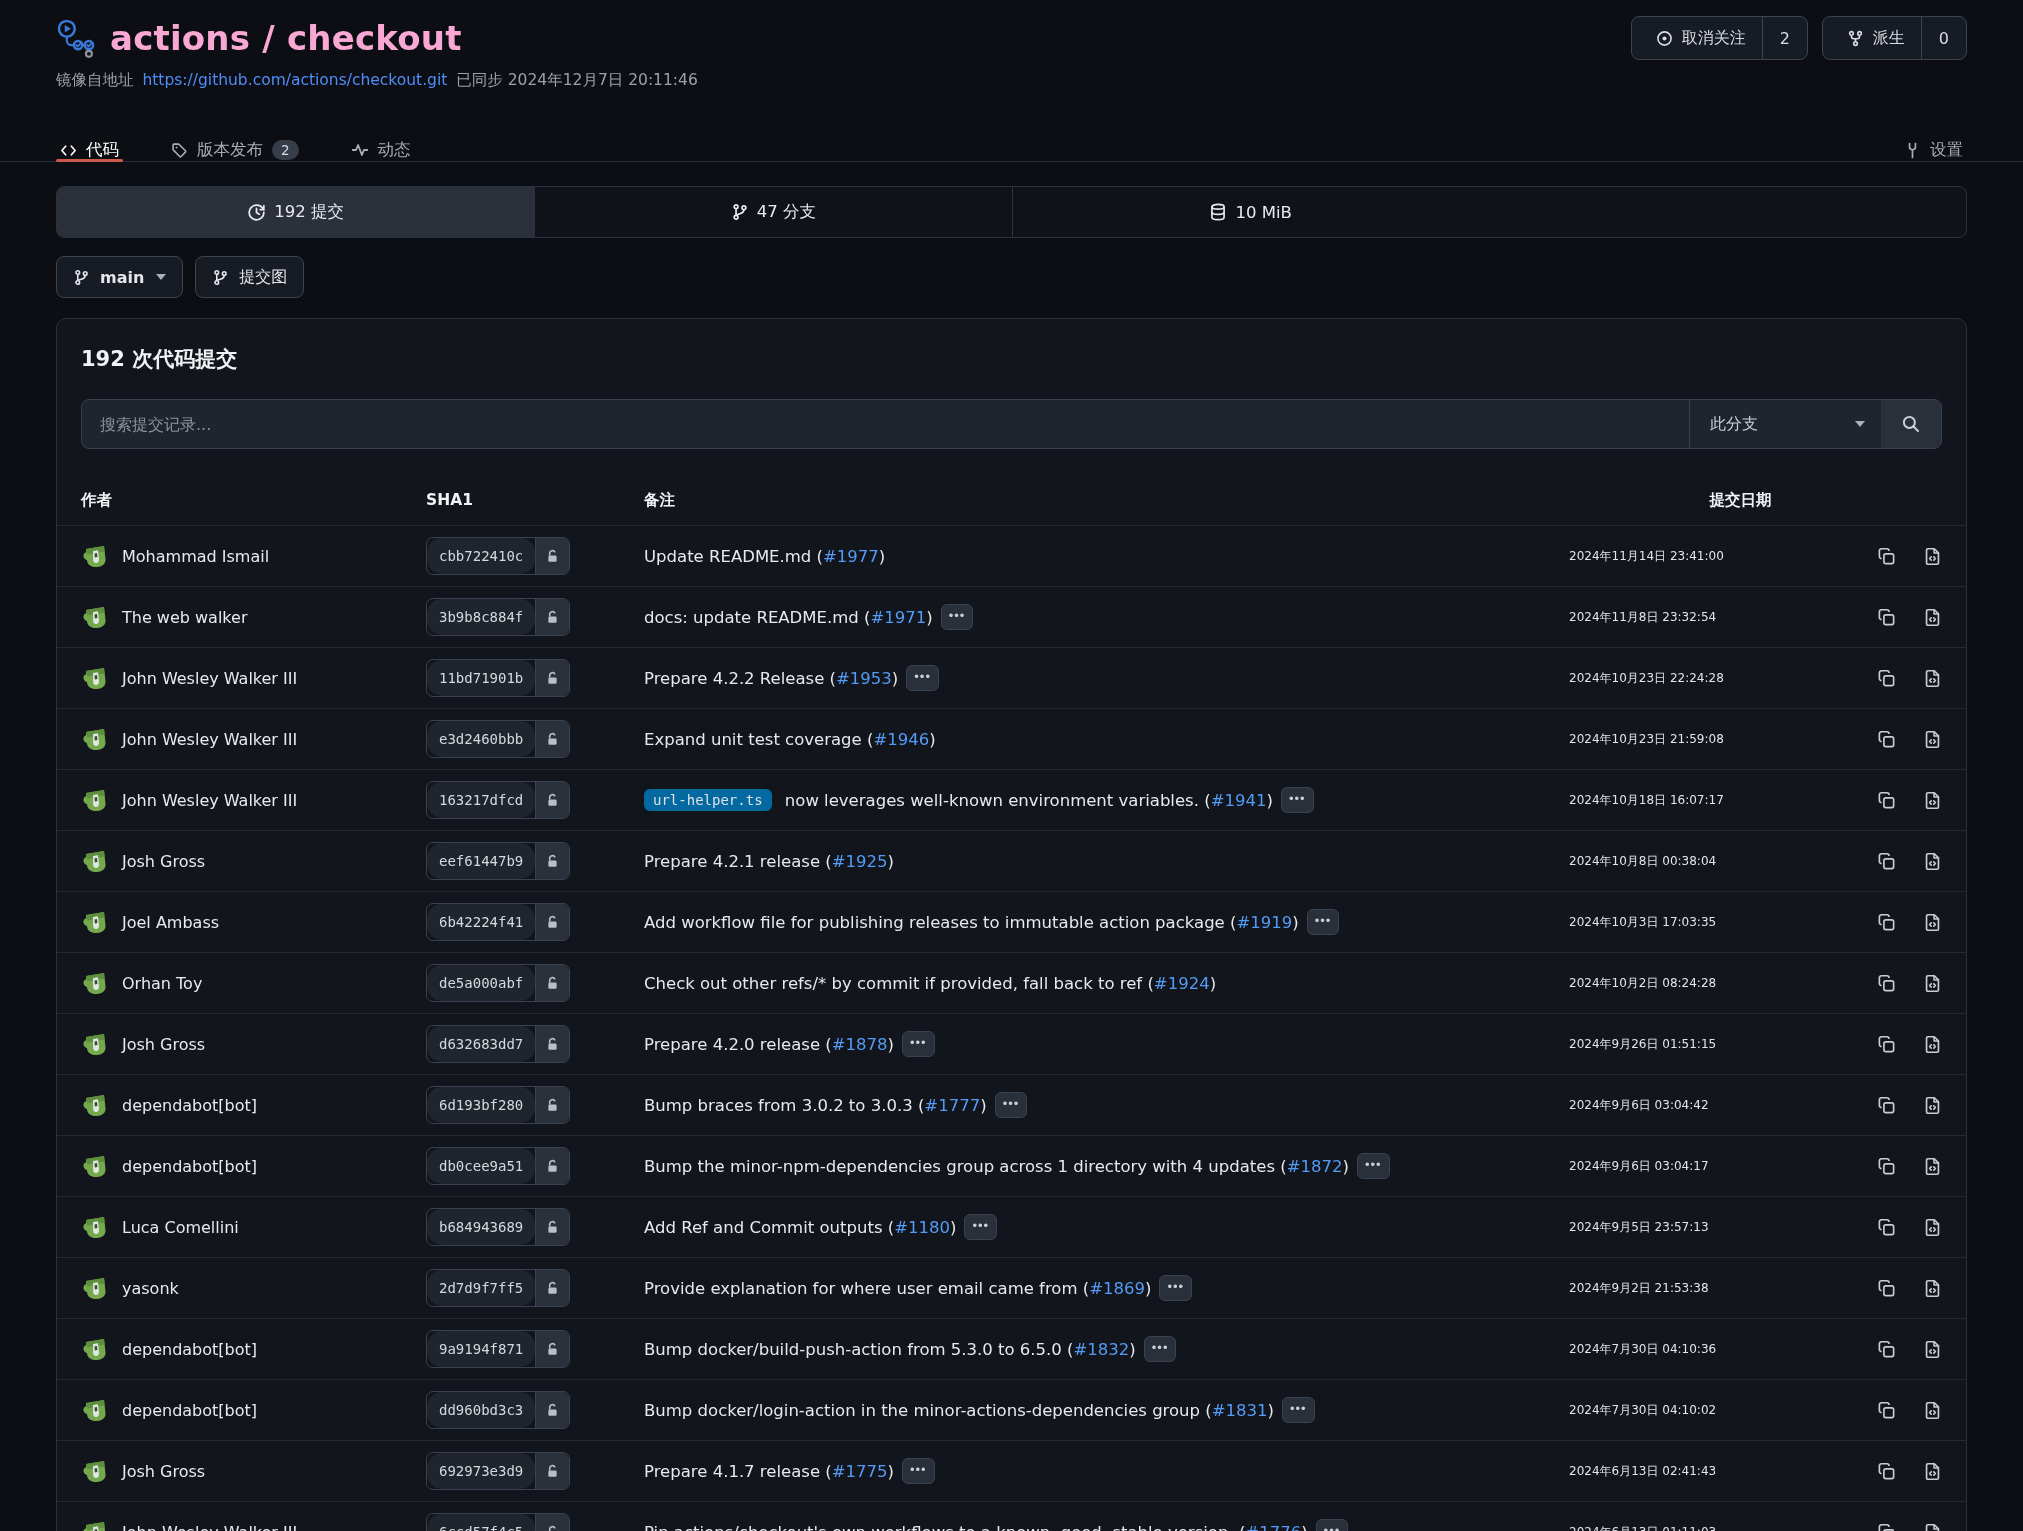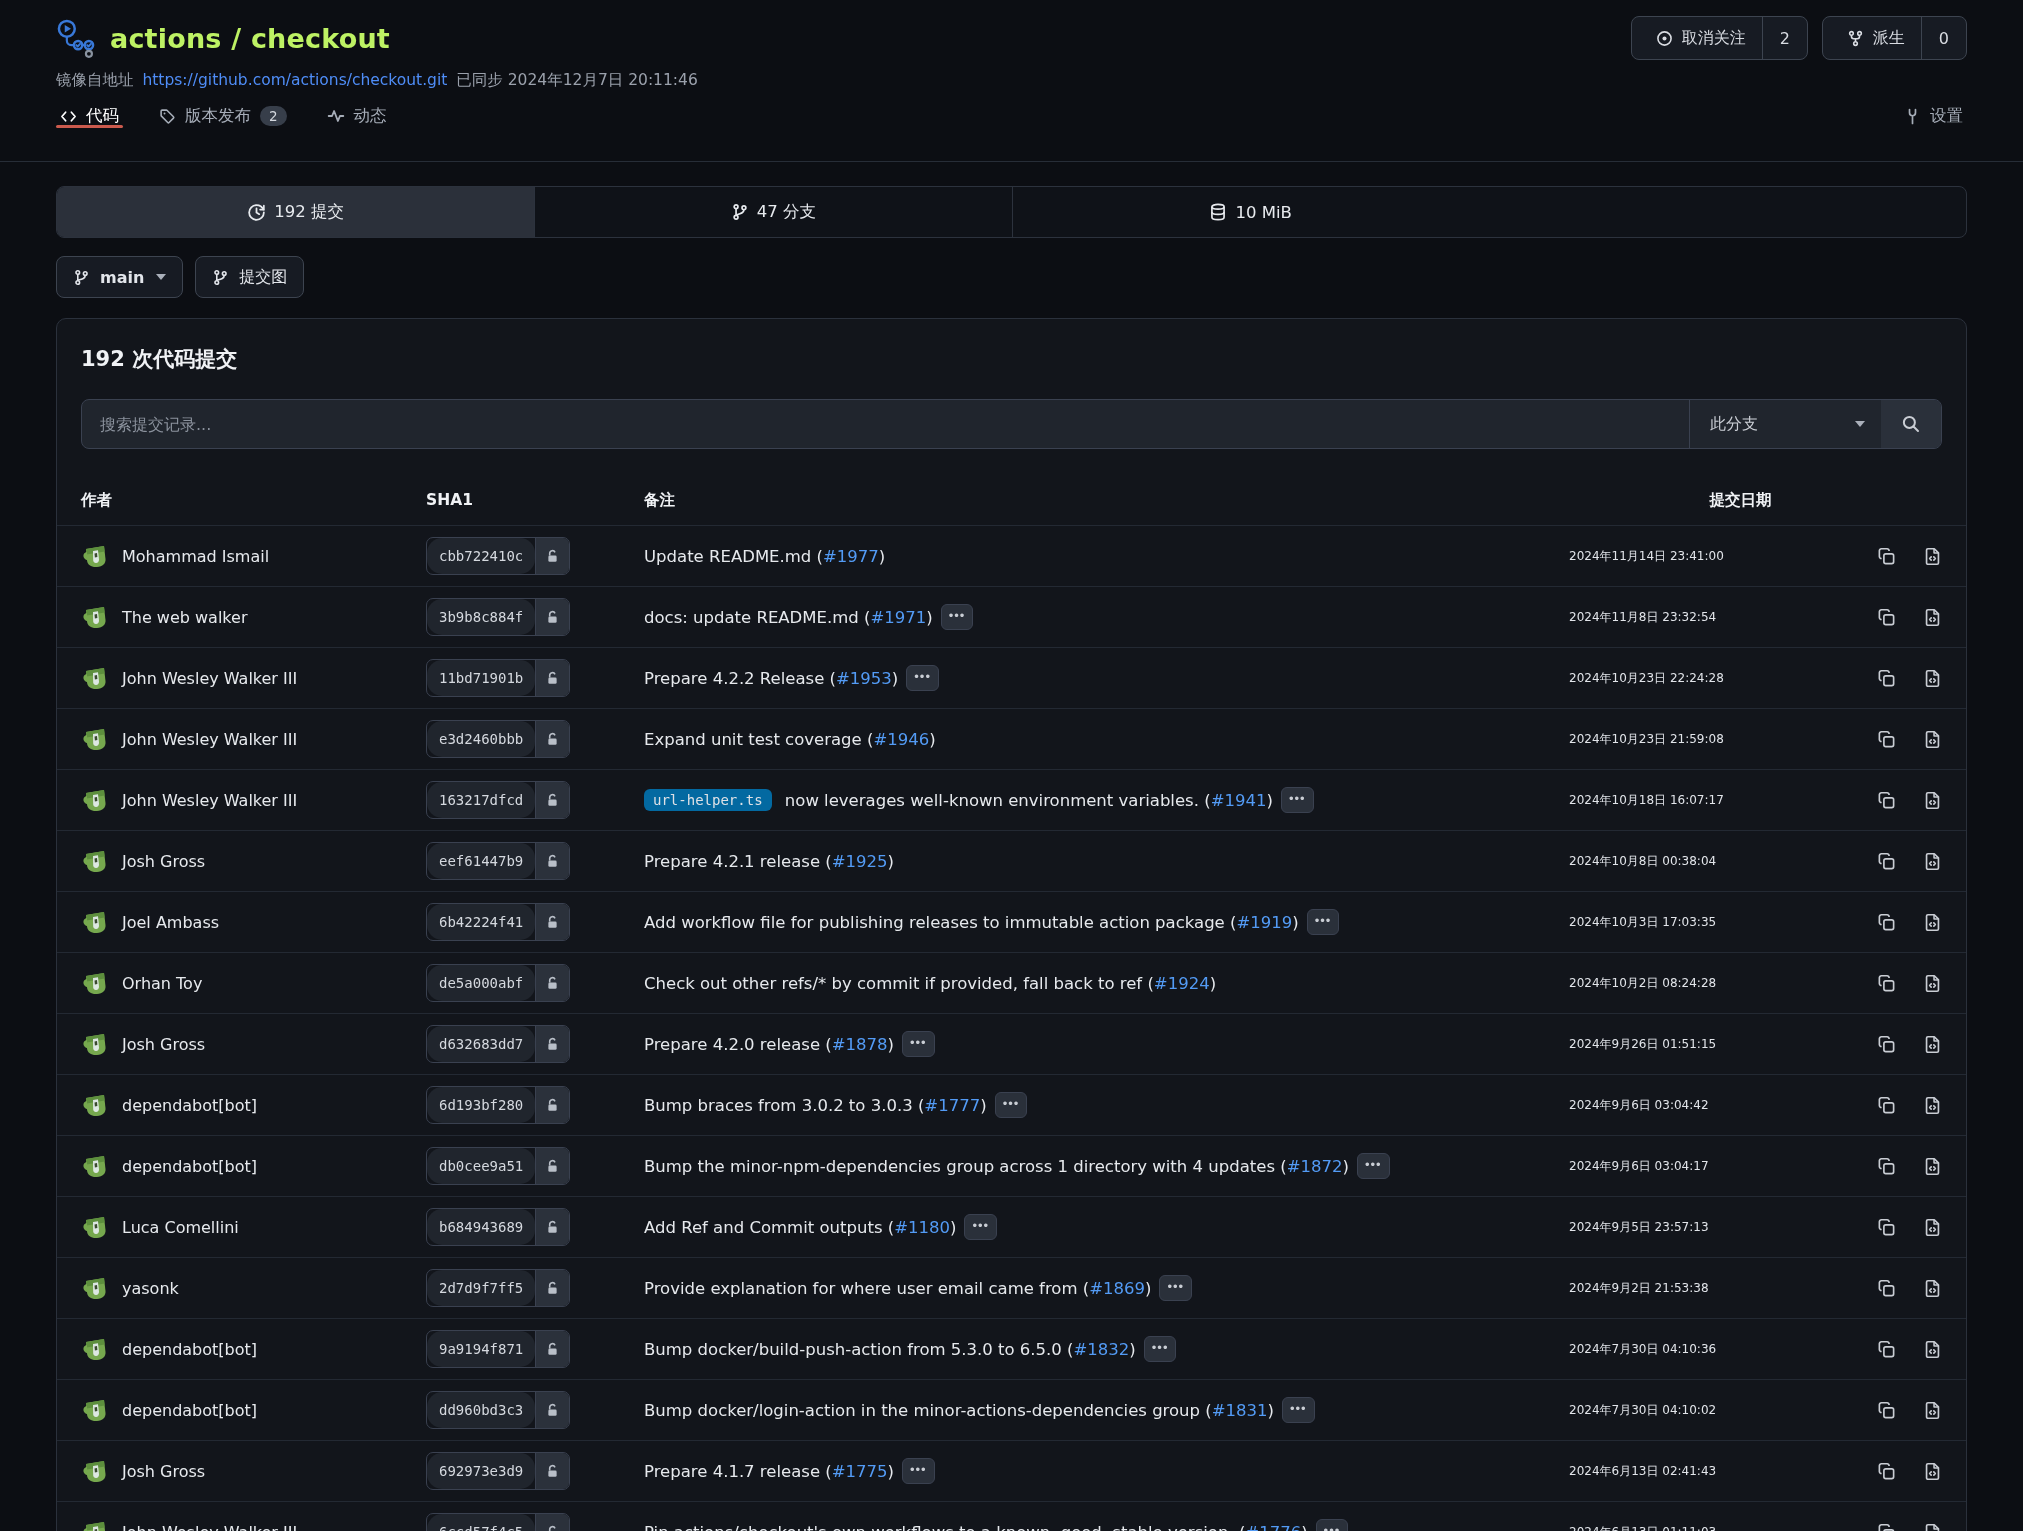--- a/index.html
+++ b/index.html
@@ -12,37 +12,37 @@
   }
   a { text-decoration: none; color: inherit; cursor: pointer; }
   svg { display: block; }
   .icon { display: inline-flex; align-items: center; justify-content: center; flex: none; }
 
   .container { padding: 0 56px; }
 
   
   .repo-header { display: flex; align-items: center; margin-top: 16px; }
   .repo-logo { width: 40px; height: 40px; margin-right: 14px; }
-  .repo-title { font-size: 27px; font-weight: 600; color: #bef264; letter-spacing: .2px; }
+  .repo-title { font-size: 34px; font-weight: 600; color: #f9a8d4; letter-spacing: .2px; }
   .header-actions { margin-left: auto; display: flex; gap: 14px; }
   .compound-btn {
     display: flex; align-items: stretch; height: 44px;
     background: #171b23; border: 1px solid #3d4450; border-radius: 8px;
     color: #d9dce2; font-size: 16px; overflow: hidden; cursor: pointer;
   }
   .compound-btn .btn-main { display: flex; align-items: center; gap: 9px; padding: 0 16px; margin-left: 8px; }
   .compound-btn .btn-count { display: flex; align-items: center; padding: 0 17px; border-left: 1px solid #3d4450; }
 
   .mirror-line { margin-top: 10px; font-size: 15.5px; color: #9ba1ac; }
   .mirror-line a { color: #4f8df7; }
   .mirror-line .sep { margin: 0 2px; }
 
   
   .tabs-wrap { border-bottom: 1px solid #272d37; margin-top: 14px; }
-  .tabs { display: flex; align-items: flex-start; padding: 0 56px; gap: 32px; height: 56px; }
+  .tabs { display: flex; align-items: flex-end; padding: 0 56px; gap: 44px; height: 56px; }
   .tab {
     display: flex; align-items: center; gap: 9px; color: #a6adb8;
     font-size: 16.5px; position: relative; cursor: pointer; padding: 0 4px;
   }
   .tab.active { color: #ffffff; }
   .tab.active::after {
     content: ""; position: absolute; left: 0; right: 0; bottom: -1px;
     height: 3px; background: #cb5a4d; border-radius: 2px;
   }
   .tab .badge {

